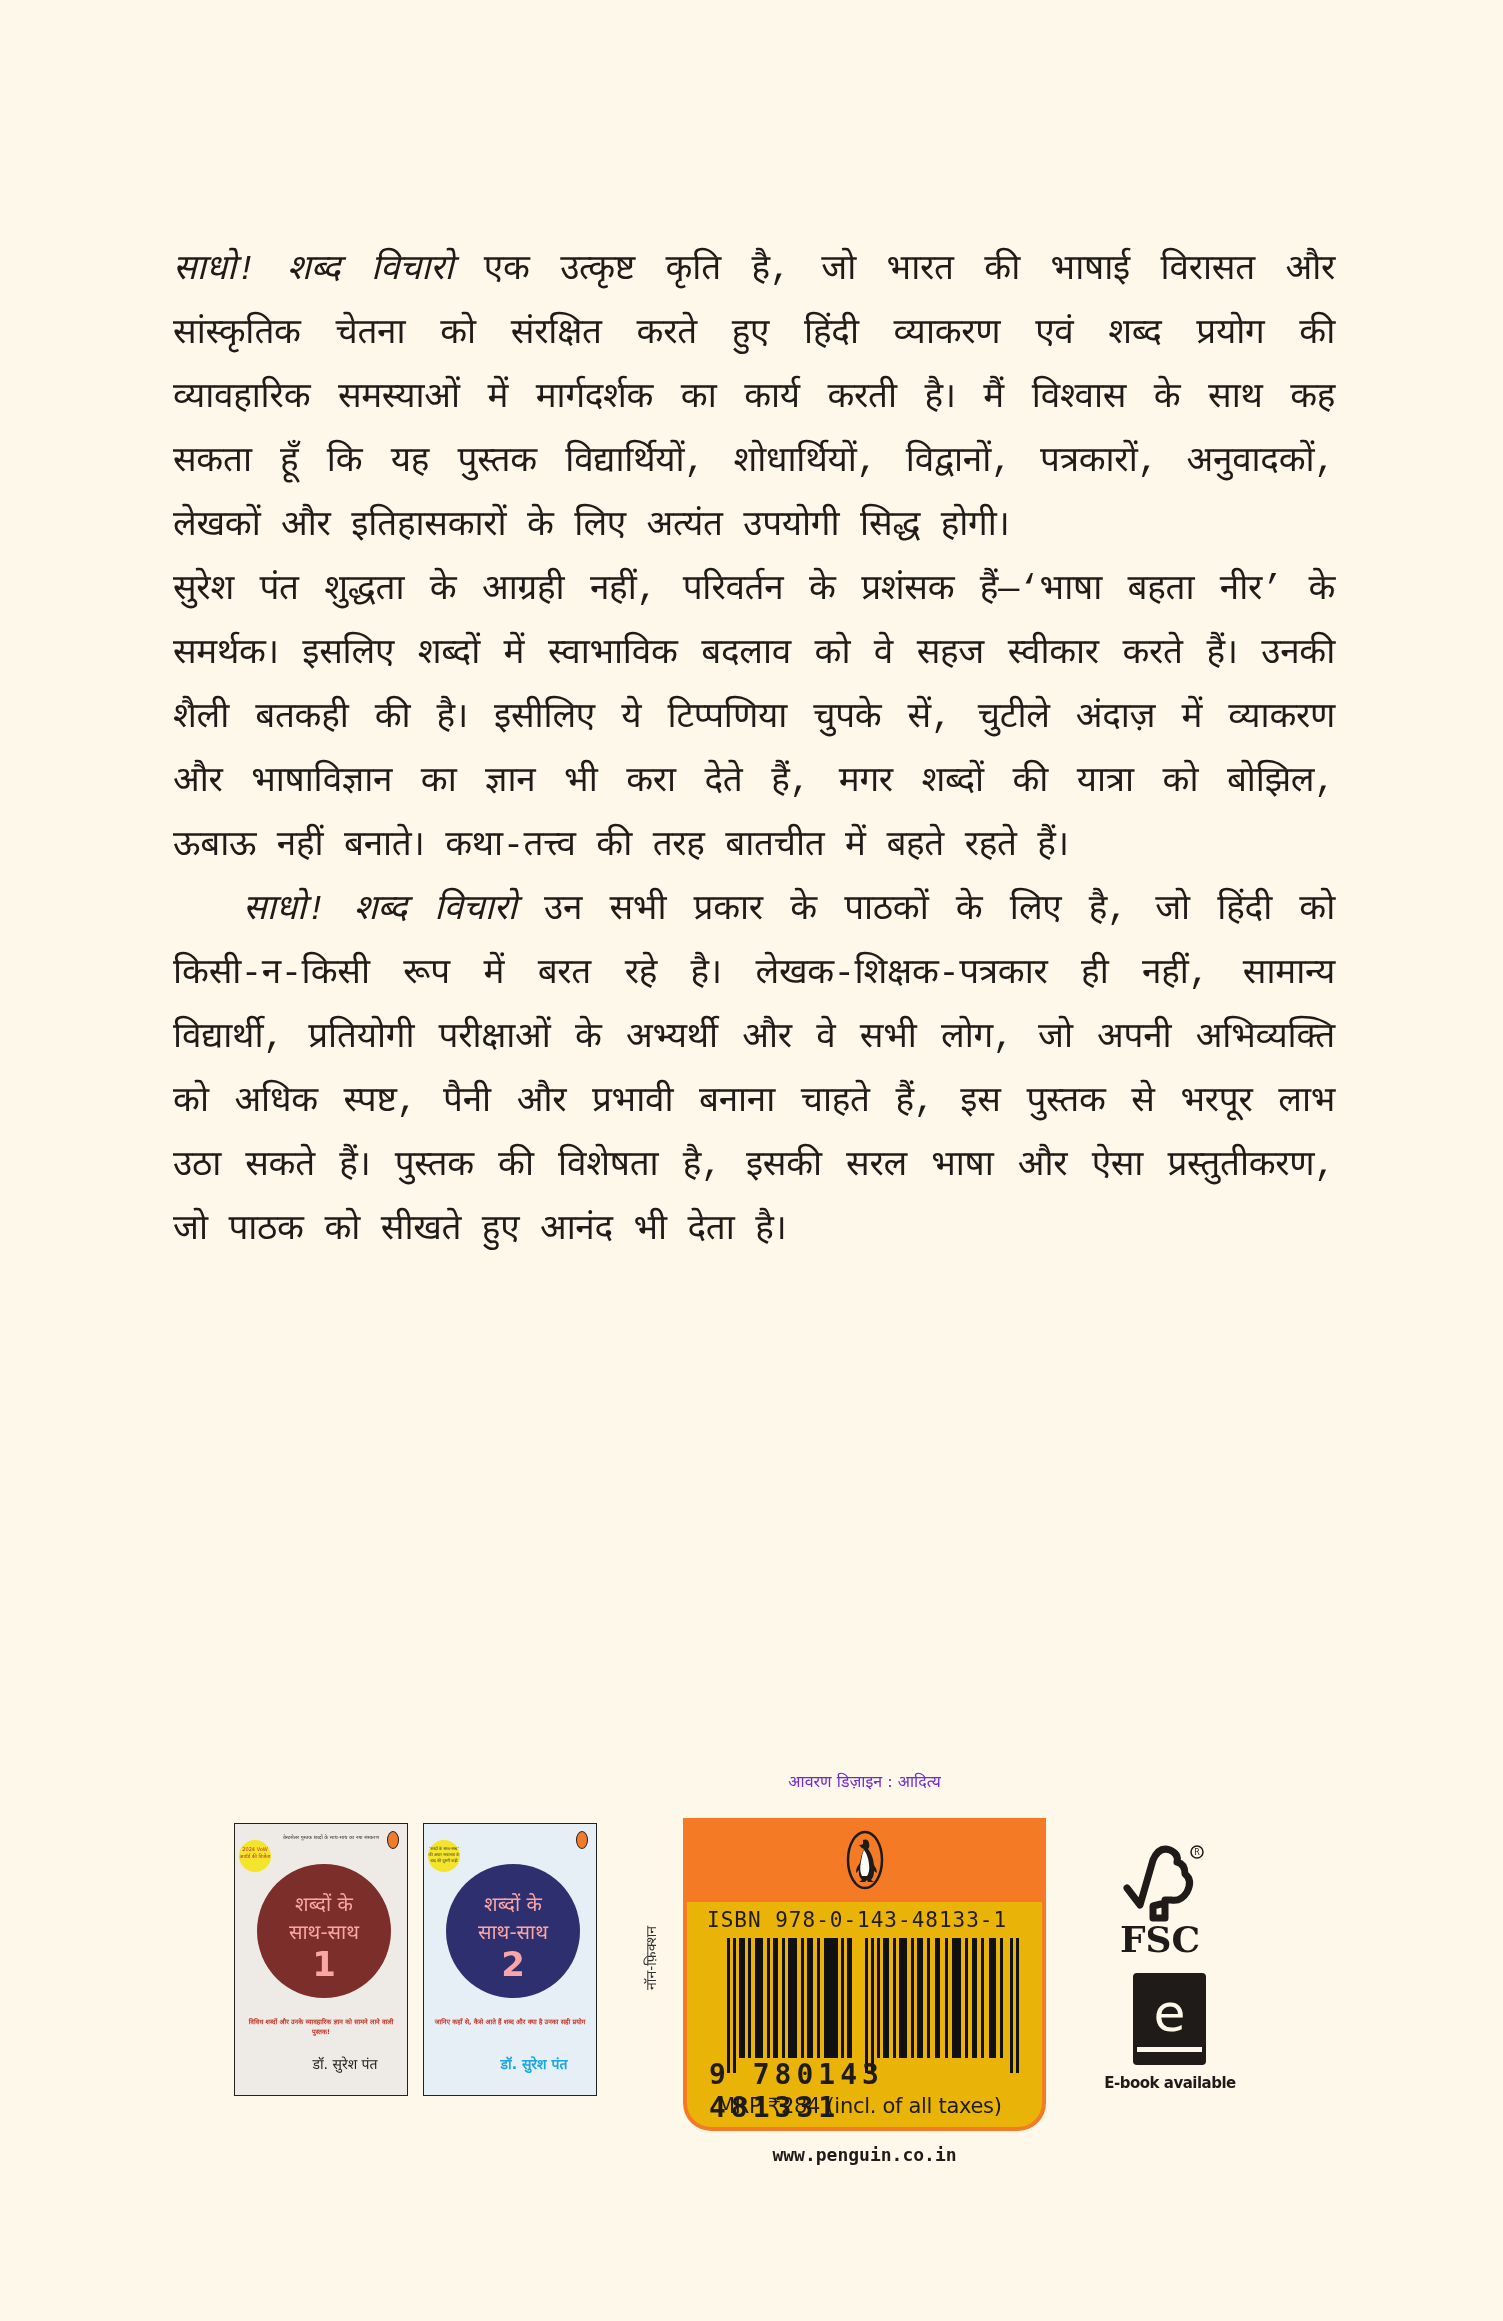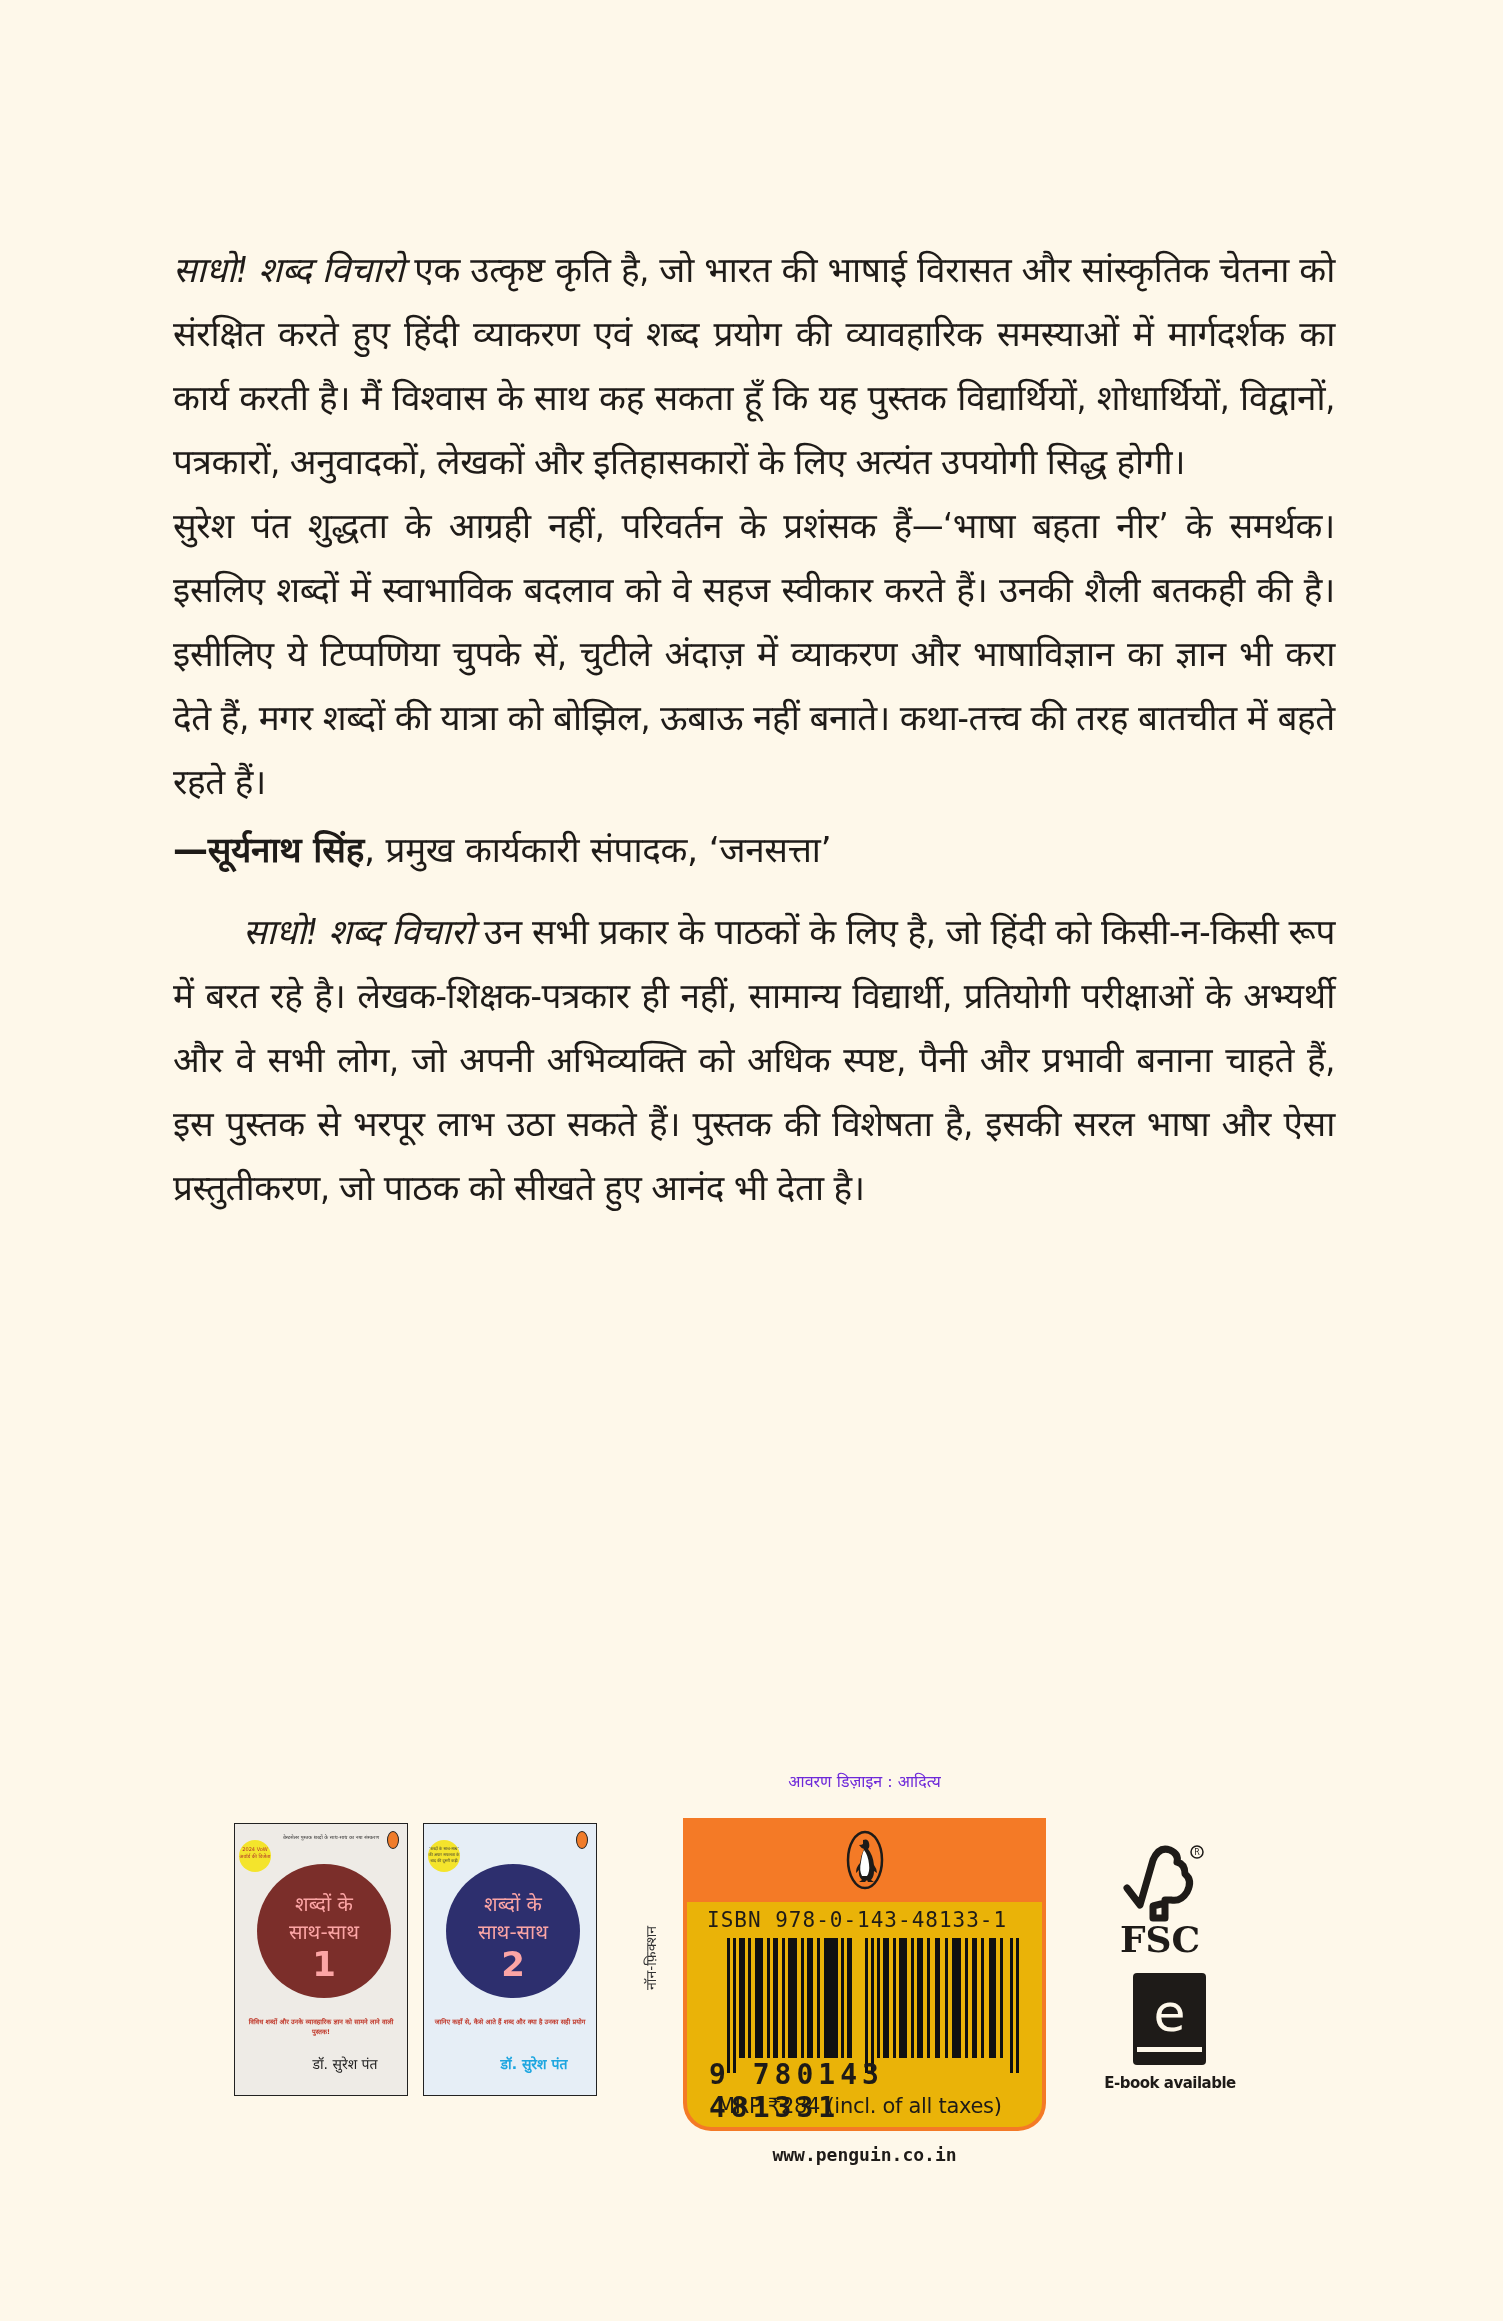--- a/index.html
+++ b/index.html
@@ -8,20 +8,21 @@
     background: #FEF8EA;
     position: relative;
     overflow: hidden;
     font-family: "DejaVu Sans", "Liberation Sans", sans-serif;
     color: #1e1b18;
   }
   .blurbs {
     position: absolute;
     left: 173px; top: 238px;
     width: 1162px;
+    font-family: Liberation Mono, monospace;
   }
   .para {
     font-size: 35px;
     line-height: 64px;
     text-align: justify;
     margin: 0;
     letter-spacing: -0.3px;
     font-stretch: condensed;
   }
   .para .title { font-style: italic; }
@@ -141,21 +142,20 @@
     font-size: 15px; font-weight: bold; letter-spacing: -0.5px;
   }
 </style>
 </head>
 <body>
 
 <div class="blurbs">
   <p class="para"><span class="title">साधो! शब्द विचारो</span><span> एक उत्कृष्ट कृति है, जो भारत की भाषाई विरासत और सांस्कृतिक चेतना को संरक्षित करते हुए हिंदी व्याकरण एवं शब्द प्रयोग की व्यावहारिक समस्याओं में मार्गदर्शक का कार्य करती है। मैं विश्वास के साथ कह सकता हूँ कि यह पुस्तक विद्यार्थियों, शोधार्थियों, विद्वानों, पत्रकारों, अनुवादकों, लेखकों और इतिहासकारों के लिए अत्यंत उपयोगी सिद्ध होगी।</span></p>
 
   <p class="para"><span>सुरेश पंत शुद्धता के आग्रही नहीं, परिवर्तन के प्रशंसक हैं—‘भाषा बहता नीर’ के समर्थक। इसलिए शब्दों में स्वाभाविक बदलाव को वे सहज स्वीकार करते हैं। उनकी शैली बतकही की है। इसीलिए ये टिप्पणिया चुपके सें, चुटीले अंदाज़ में व्याकरण और भाषाविज्ञान का ज्ञान भी करा देते हैं, मगर शब्दों की यात्रा को बोझिल, ऊबाऊ नहीं बनाते। कथा-तत्त्व की तरह बातचीत में बहते रहते हैं।</span></p>
-  <div class="attr"><span class="name">—सूर्यनाथ सिंह</span><span>, प्रमुख कार्यकारी संपादक, ‘जनसत्ता’</span></div>
 
   <p class="para indent"><span class="title">साधो! शब्द विचारो</span><span> उन सभी प्रकार के पाठकों के लिए है, जो हिंदी को किसी-न-किसी रूप में बरत रहे है। लेखक-शिक्षक-पत्रकार ही नहीं, सामान्य विद्यार्थी, प्रतियोगी परीक्षाओं के अभ्यर्थी और वे सभी लोग, जो अपनी अभिव्यक्ति को अधिक स्पष्ट, पैनी और प्रभावी बनाना चाहते हैं, इस पुस्तक से भरपूर लाभ उठा सकते हैं। पुस्तक की विशेषता है, इसकी सरल भाषा और ऐसा प्रस्तुतीकरण, जो पाठक को सीखते हुए आनंद भी देता है।</span></p>
 </div>
 
 <div class="cover c1">
   <div class="tag">बेस्टसेलर पुस्तक शब्दों के साथ-साथ का नया संस्करण</div>
   <div class="peng"></div>
   <div class="badge">2024 VoW अवॉर्ड की विजेता</div>
   <div class="disc">
     <div class="t1">शब्दों के</div>

